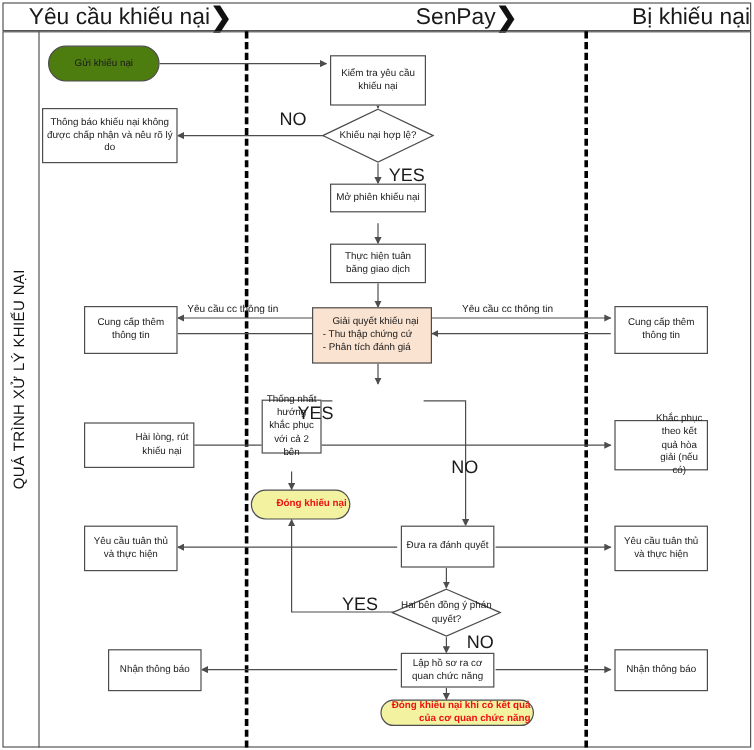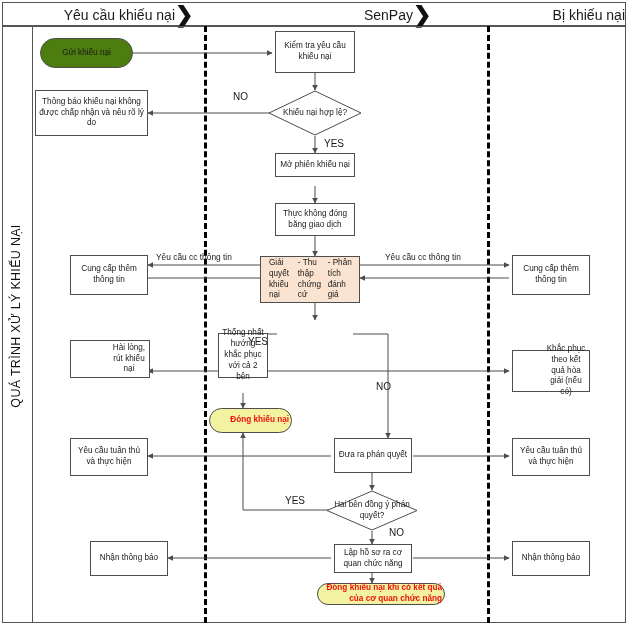--- a/index.html
+++ b/index.html
@@ -27,21 +27,21 @@
     height: 24px;
     border: 1px solid #555555;
     box-sizing: border-box;
     background: #ffffff;
   }
   .lane-title {
     position: absolute;
     top: 0;
     height: 24px;
     line-height: 24px;
-    font-size: 14px;
+    font-size: 19px;
     color: #1a1a1a;
     white-space: nowrap;
     text-align: right;
   }
   .chev {
     position: absolute;
     top: -2px;
     height: 28px;
     line-height: 28px;
     font-size: 22px;
@@ -158,21 +158,21 @@
     width: 628px; height: 625px;
     pointer-events: none;
   }
   .edge-label {
     position: absolute;
     font-size: 8.4px;
     color: #1a1a1a;
     white-space: nowrap;
   }
   .edge-label.big {
-    font-size: 10px;
+    font-size: 15px;
   }
 </style>
 </head>
 <body>
 
 <div id="canvas">
 
   <div class="lane-header">
     <div class="lane-title" style="left:0px; width:172px; padding-right:4px;">Yêu cầu khiếu nại</div>
     <span class="chev" style="left:172px;">❯</span>
@@ -244,76 +244,76 @@
       <path d="M 413 558 L 509 558"></path>
 
       <path d="M 372 573 L 372 583"></path>
     </g>
   </svg>
 
   <div class="node terminator" style="left:40px; top:38px; width:93px; height:30px;">
     <span class="inner">Gửi khiếu nại</span>
   </div>
 
-  <div class="node process" style="left:275px; top:31px; width:80px; height:42px;">
+  <div class="node process" style="left:275px; top:46px; width:80px; height:42px;">
     <span class="inner">Kiểm tra yêu cầu khiếu nại</span>
   </div>
 
   <div class="diamond-wrap" style="left:268px; top:90px; width:94px; height:46px;">
     <svg class="diamond-shape" viewBox="0 0 94 46" preserveAspectRatio="none">
       <polygon points="47,1 93,23 47,45 1,23" fill="#ffffff" stroke="#4d4d4d" stroke-width="1"></polygon>
     </svg>
     <div class="diamond-label">Khiếu nại hợp lệ?</div>
   </div>
 
   <div class="node process" style="left:35px; top:90px; width:113px; height:46px;">
     <span class="inner">Thông báo khiếu nại không được chấp nhận và nêu rõ lý do</span>
   </div>
 
   <div class="node process" style="left:275px; top:153px; width:80px; height:24px;">
     <span class="inner">Mở phiên khiếu nại</span>
   </div>
 
   <div class="node process" style="left:275px; top:203px; width:80px; height:33px;">
-    <span class="inner">Thực không đóng băng giao dịch</span>
-  </div>
-
-  <div class="node process highlight leftal" style="left:260px; top:256px; width:100px; height:47px; flex-direction:row; justify-content:center; align-items:flex-start;">
+    <span class="inner">Thực hiện tuân băng giao dịch</span>
+  </div>
+
+  <div class="node process highlight leftal" style="left:260px; top:256px; width:100px; height:47px; flex-direction:column; justify-content:center; align-items:flex-start;">
     <span style="align-self:center;">Giải quyết khiếu nại</span>
     <span>- Thu thập chứng cứ</span>
     <span>- Phân tích đánh giá</span>
   </div>
 
   <div class="node process" style="left:70px; top:255px; width:78px; height:40px;">
     <span class="inner">Cung cấp thêm thông tin</span>
   </div>
 
   <div class="node process" style="left:512px; top:255px; width:78px; height:40px;">
     <span class="inner">Cung cấp thêm thông tin</span>
   </div>
 
 
   <div class="node process" style="left:218px; top:333px; width:50px; height:45px;">
     <span class="inner">Thống nhất hướng khắc phục với cả 2 bên</span>
   </div>
 
-  <div class="node process" style="left:70px; top:340px; width:80px; height:38px;padding-left:40px;">
+  <div class="node process" style="left:70px; top:352px; width:92px; height:38px;padding-left:40px;">
     <span class="inner">Hài lòng, rút khiếu nại</span>
   </div>
 
   <div class="node process" style="left:512px; top:350px; width:78px; height:42px;padding-left:32px;">
     <span class="inner">Khắc phục theo kết quả hòa giải (nếu có)</span>
   </div>
 
   <div class="node terminator-end" style="left:209px; top:408px; width:83px; height:25px;">
     <span class="inner">Đóng khiếu nại</span>
   </div>
 
   <div class="node process" style="left:334px; top:438px; width:78px; height:35px;">
-    <span class="inner">Đưa ra phán quyết</span>
+    <span class="inner">Đưa ra đánh quyết</span>
   </div>
 
   <div class="node process" style="left:70px; top:438px; width:78px; height:38px;">
     <span class="inner">Yêu cầu tuân thủ và thực hiện</span>
   </div>
 
   <div class="node process" style="left:512px; top:438px; width:78px; height:38px;">
     <span class="inner">Yêu cầu tuân thủ và thực hiện</span>
   </div>
 

